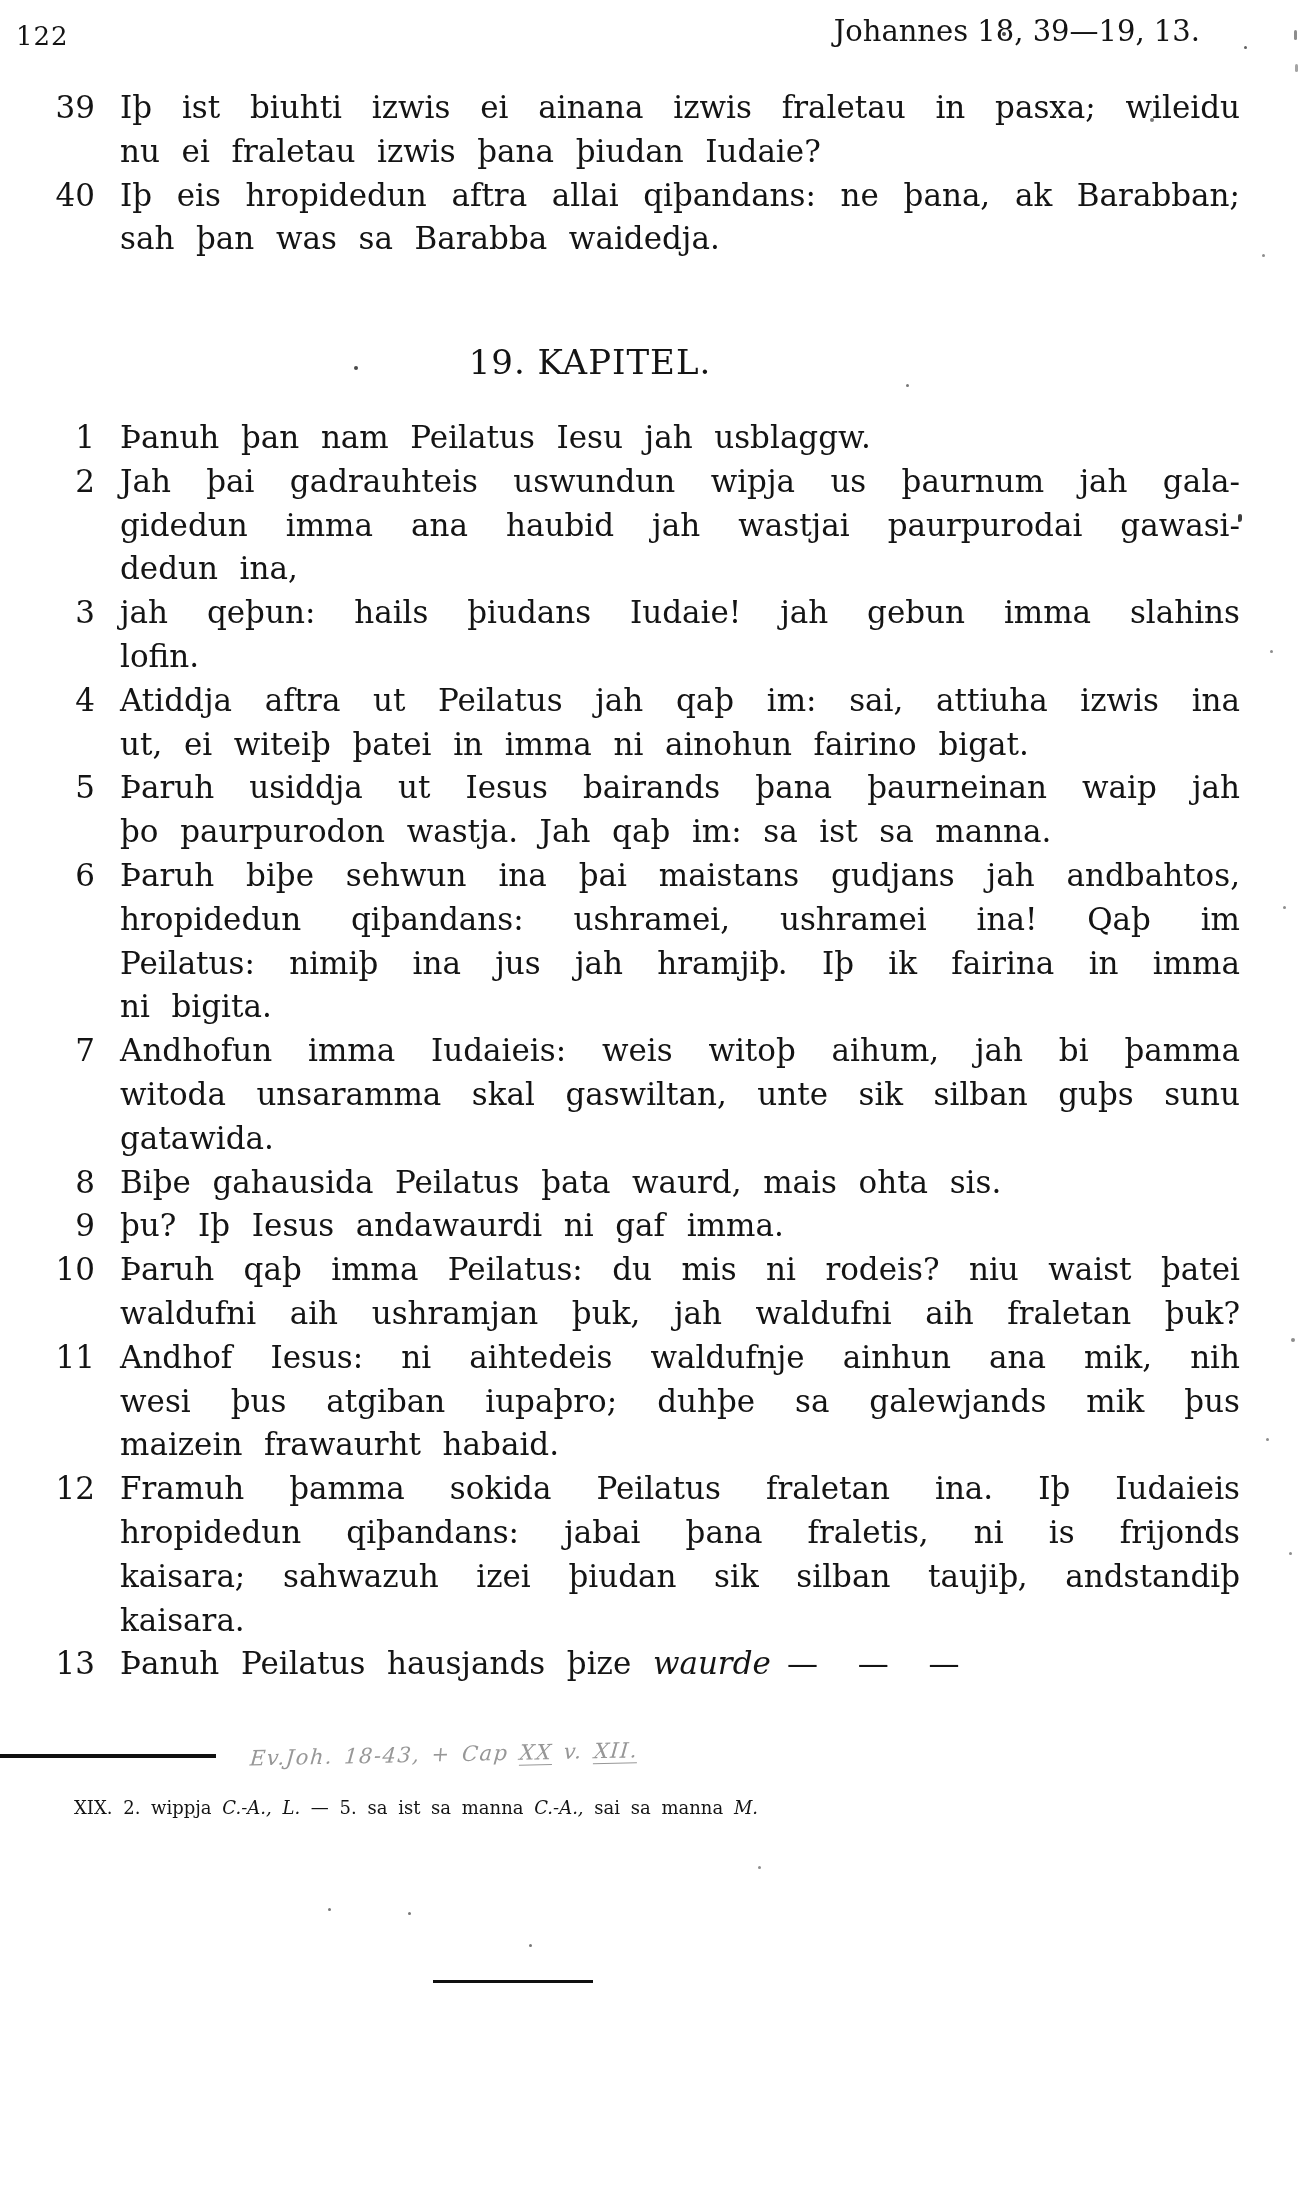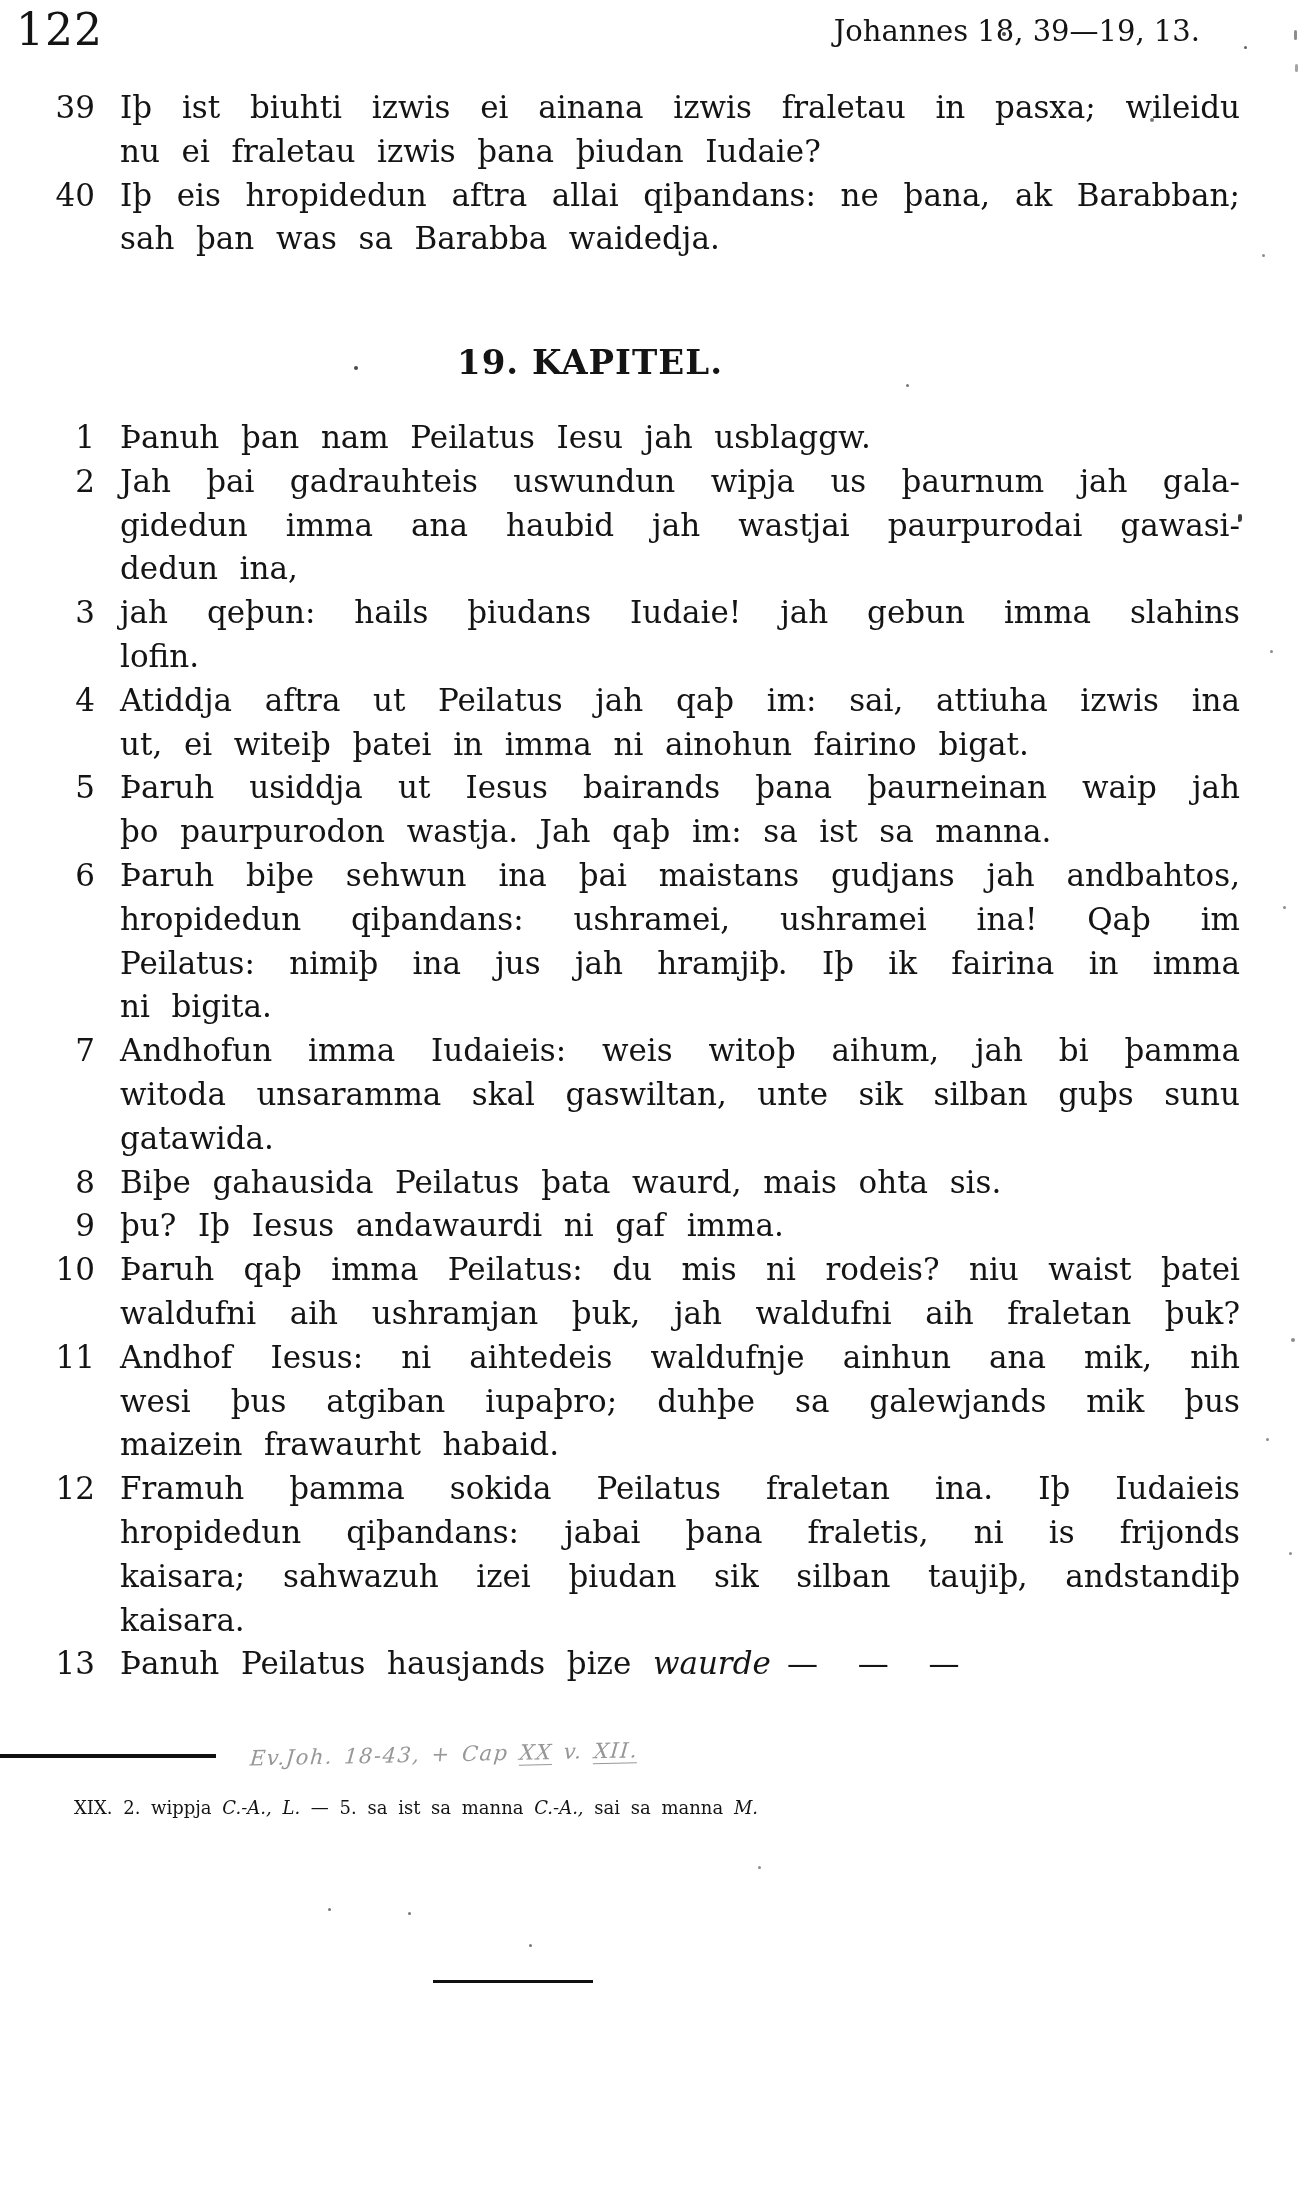--- a/index.html
+++ b/index.html
@@ -2,24 +2,24 @@
 <html><head>
 <meta charset="utf-8">
 <style>
   html,body{margin:0;padding:0;}
   body{
     width:1304px;height:2203px;background:#ffffff;position:relative;
     font-family:"DejaVu Serif","Liberation Serif",serif;color:#141414;
     overflow:hidden;
   }
   .page{position:absolute;inset:0;background:#fff;}
-  .page-number{position:absolute;top:4px;left:16px;font-size:44px;letter-spacing:1px;}
+  .page-number{position:absolute;top:21px;left:16px;font-size:26px;letter-spacing:1px;}
   .running-head{position:absolute;top:14px;left:0;width:1200px;text-align:right;font-size:29px;}
   .kapitel{position:absolute;top:342px;left:0;width:1180px;margin:0;text-align:center;
-    font-size:34px;font-weight:bold;letter-spacing:1px;}
+    font-size:34px;font-weight:normal;letter-spacing:1px;}
   .block18{position:absolute;top:86px;left:0;width:1304px;}
   .block19{position:absolute;top:416px;left:0;width:1304px;}
   .verse{display:flex;align-items:flex-start;padding-left:35px;}
   .vnum{flex:0 0 60px;text-align:right;font-size:31px;line-height:43.8px;}
   .vlines{margin-left:25px;width:1120px;}
   .vline{font-size:31px;line-height:43.8px;word-spacing:0.38em;white-space:nowrap;}
   .vline.just{white-space:normal;text-align:justify;text-align-last:justify;word-spacing:normal;}
   .it{font-style:italic;}
   .dashes{margin-left:16px;word-spacing:26px;letter-spacing:2px;}
   .rule-left{position:absolute;top:1754px;left:0;width:216px;height:4px;background:#101010;}

